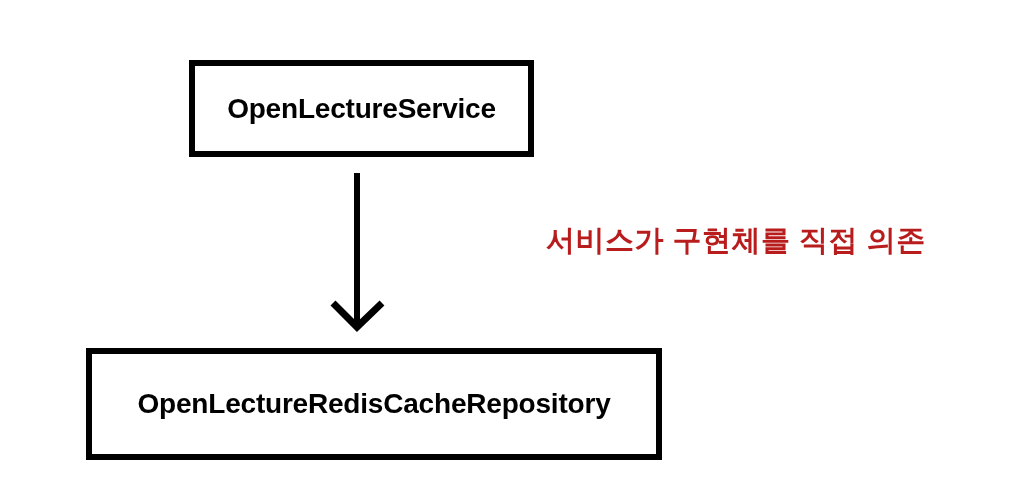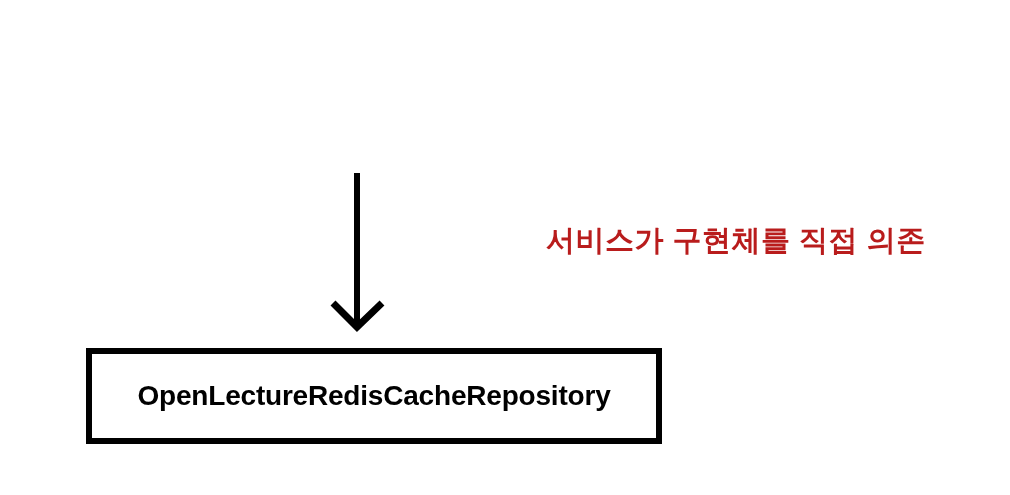--- a/index.html
+++ b/index.html
@@ -42,21 +42,21 @@
     width: 345px;
     height: 97px;
   }
   #service-node .node-label {
     font-size: 28px;
   }
   #repository-node {
     left: 86px;
     top: 348px;
     width: 576px;
-    height: 96px;
+    height: 112px;
   }
   #repository-node .node-label {
     font-size: 28px;
   }
   .dependency-arrow {
     position: absolute;
     left: 320px;
     top: 165px;
     width: 80px;
     height: 175px;
@@ -71,20 +71,23 @@
     white-space: nowrap;
     line-height: 1.15;
     letter-spacing: 0.5px;
   }
 </style>
 </head>
 <body>
 
 <div class="canvas">
 
+  <div class="node-box" id="service-node">
+    <span class="node-label">OpenLectureService</span>
+  </div>
 
   <svg class="dependency-arrow" viewBox="0 0 80 175" xmlns="http://www.w3.org/2000/svg">
     <line x1="37" y1="8" x2="37" y2="160" stroke="#000000" stroke-width="6"></line>
     <polyline points="13,138 37,162 62,138" fill="none" stroke="#000000" stroke-width="7" stroke-linecap="butt" stroke-linejoin="miter"></polyline>
   </svg>
 
   <div class="edge-annotation">서비스가 구현체를 직접 의존</div>
 
   <div class="node-box" id="repository-node">
     <span class="node-label">OpenLectureRedisCacheRepository</span>

